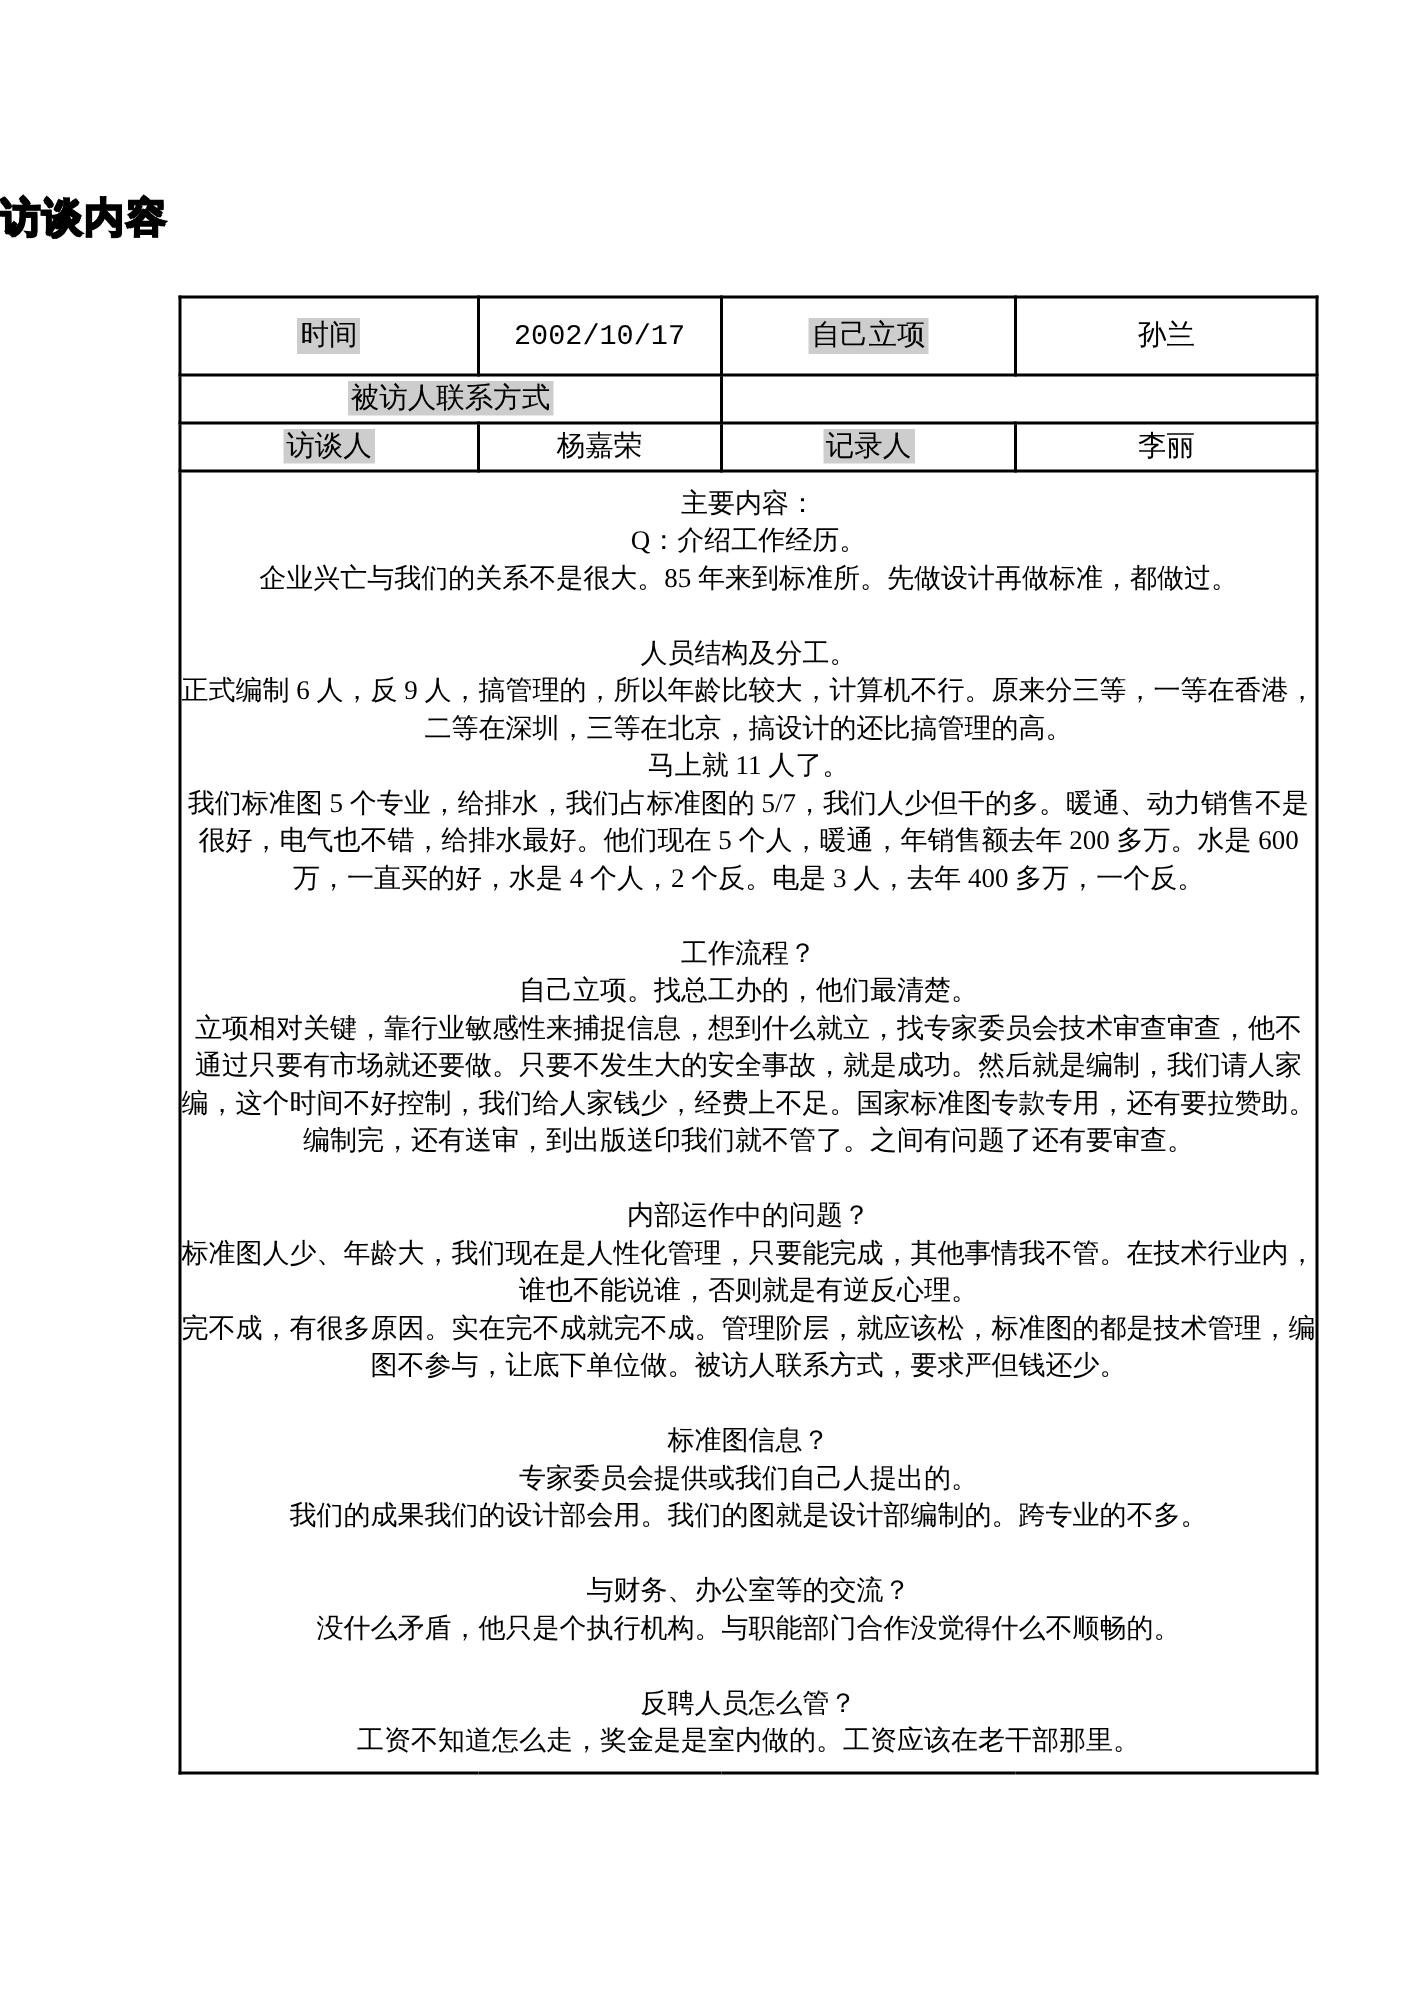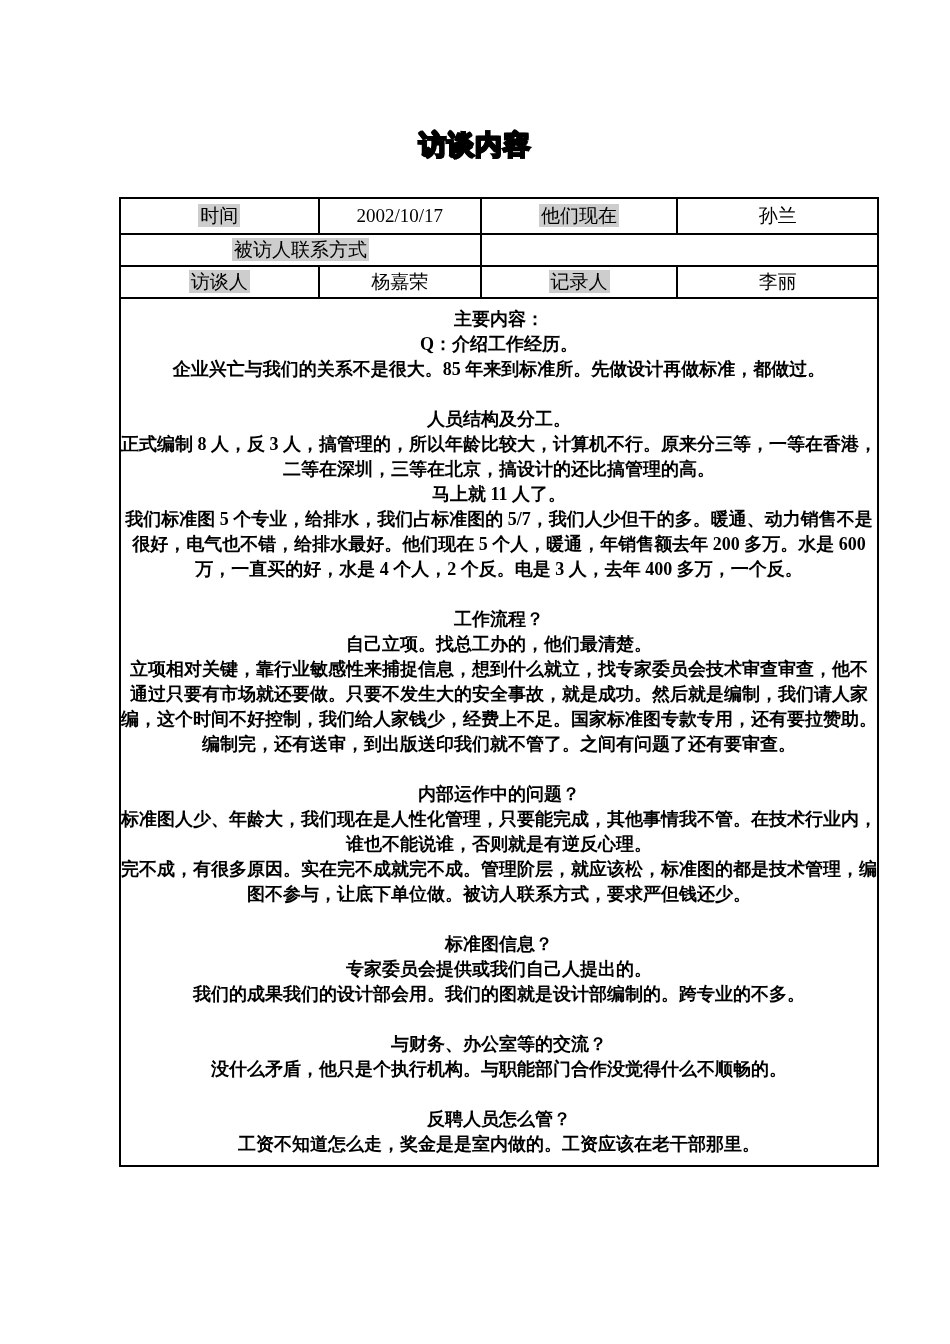--- a/index.html
+++ b/index.html
@@ -15,23 +15,23 @@
     color: #000000;
     overflow: hidden;
   }
 
   
   .doc-title {
     position: absolute;
     top: 127px;
     left: 0;
     width: 950px;
-    text-align: center;
+    text-align: left;
     font-family: "DejaVu Sans", "Liberation Sans", sans-serif;
-    font-weight: bold;
+    font-weight: normal;
     font-size: 27px;
     letter-spacing: 1px;
     color: #ffffff;
     -webkit-text-stroke: 2.2px #000000;
     text-shadow:
       -1px -1px 0 #000, 1px -1px 0 #000,
       -1px 1px 0 #000, 1px 1px 0 #000;
   }
 
   table.info-table {
@@ -43,42 +43,41 @@
   }
   table.info-table td {
     border: 2px solid #000000;
     padding: 0;
     text-align: center;
     vertical-align: middle;
     font-size: 19px;
     line-height: 1.1;
     overflow: hidden;
   }
-  tr.r1 { height: 36px; }
+  tr.r1 { height: 52px; font-family: Liberation Mono, monospace; }
   tr.r2 { height: 31px; }
   tr.r3 { height: 32px; }
   tr.r4 { height: 32px; }
 
   td.label-left {
     text-align: left;
     padding-left: 9px;
     margin-left: 36px;
   }
 
   .hl {
     background: #cdcdcd;
     padding: 1px 2px;
   }
 
   td.content-cell {
     vertical-align: top;
     text-align: left;
     height: 866px;
     padding: 3px 8px 0 9px;
-    font-weight: bold;
   }
 
   .line {
     height: 25px;
     line-height: 25px;
     font-size: 18px;
     white-space: pre;
     overflow: visible;
   }
 </style>
@@ -91,41 +90,41 @@
   <colgroup>
     <col style="width:186px">
     <col style="width:152px">
     <col style="width:184px">
     <col style="width:188px">
   </colgroup>
   <tbody>
     <tr class="r1">
       <td><span class="hl">时间</span></td>
       <td><span>2002/10/17</span></td>
-      <td><span class="hl">他们现在</span></td>
+      <td><span class="hl">自己立项</span></td>
       <td><span>孙兰</span></td>
     </tr>
     <tr class="r3">
       <td class="label-left" colspan="2"><span class="hl">被访人联系方式</span></td>
       <td colspan="2"><span></span></td>
     </tr>
     <tr class="r4">
       <td><span class="hl">访谈人</span></td>
       <td><span>杨嘉荣</span></td>
       <td><span class="hl">记录人</span></td>
       <td><span>李丽</span></td>
     </tr>
     <tr>
       <td class="content-cell" colspan="4">
         <div class="line">主要内容：</div>
         <div class="line">Q：介绍工作经历。</div>
         <div class="line">企业兴亡与我们的关系不是很大。85 年来到标准所。先做设计再做标准，都做过。</div>
         <div class="line"></div>
         <div class="line">人员结构及分工。</div>
-        <div class="line">正式编制 8 人，反 3 人，搞管理的，所以年龄比较大，计算机不行。原来分三等，一等在香港，</div>
+        <div class="line">正式编制 6 人，反 9 人，搞管理的，所以年龄比较大，计算机不行。原来分三等，一等在香港，</div>
         <div class="line">二等在深圳，三等在北京，搞设计的还比搞管理的高。</div>
         <div class="line">马上就 11 人了。</div>
         <div class="line">我们标准图 5 个专业，给排水，我们占标准图的 5/7，我们人少但干的多。暖通、动力销售不是</div>
         <div class="line">很好，电气也不错，给排水最好。他们现在 5 个人，暖通，年销售额去年 200 多万。水是 600</div>
         <div class="line">万，一直买的好，水是 4 个人，2 个反。电是 3 人，去年 400 多万，一个反。</div>
         <div class="line"></div>
         <div class="line">工作流程？</div>
         <div class="line">自己立项。找总工办的，他们最清楚。</div>
         <div class="line">立项相对关键，靠行业敏感性来捕捉信息，想到什么就立，找专家委员会技术审查审查，他不</div>
         <div class="line">通过只要有市场就还要做。只要不发生大的安全事故，就是成功。然后就是编制，我们请人家</div>

